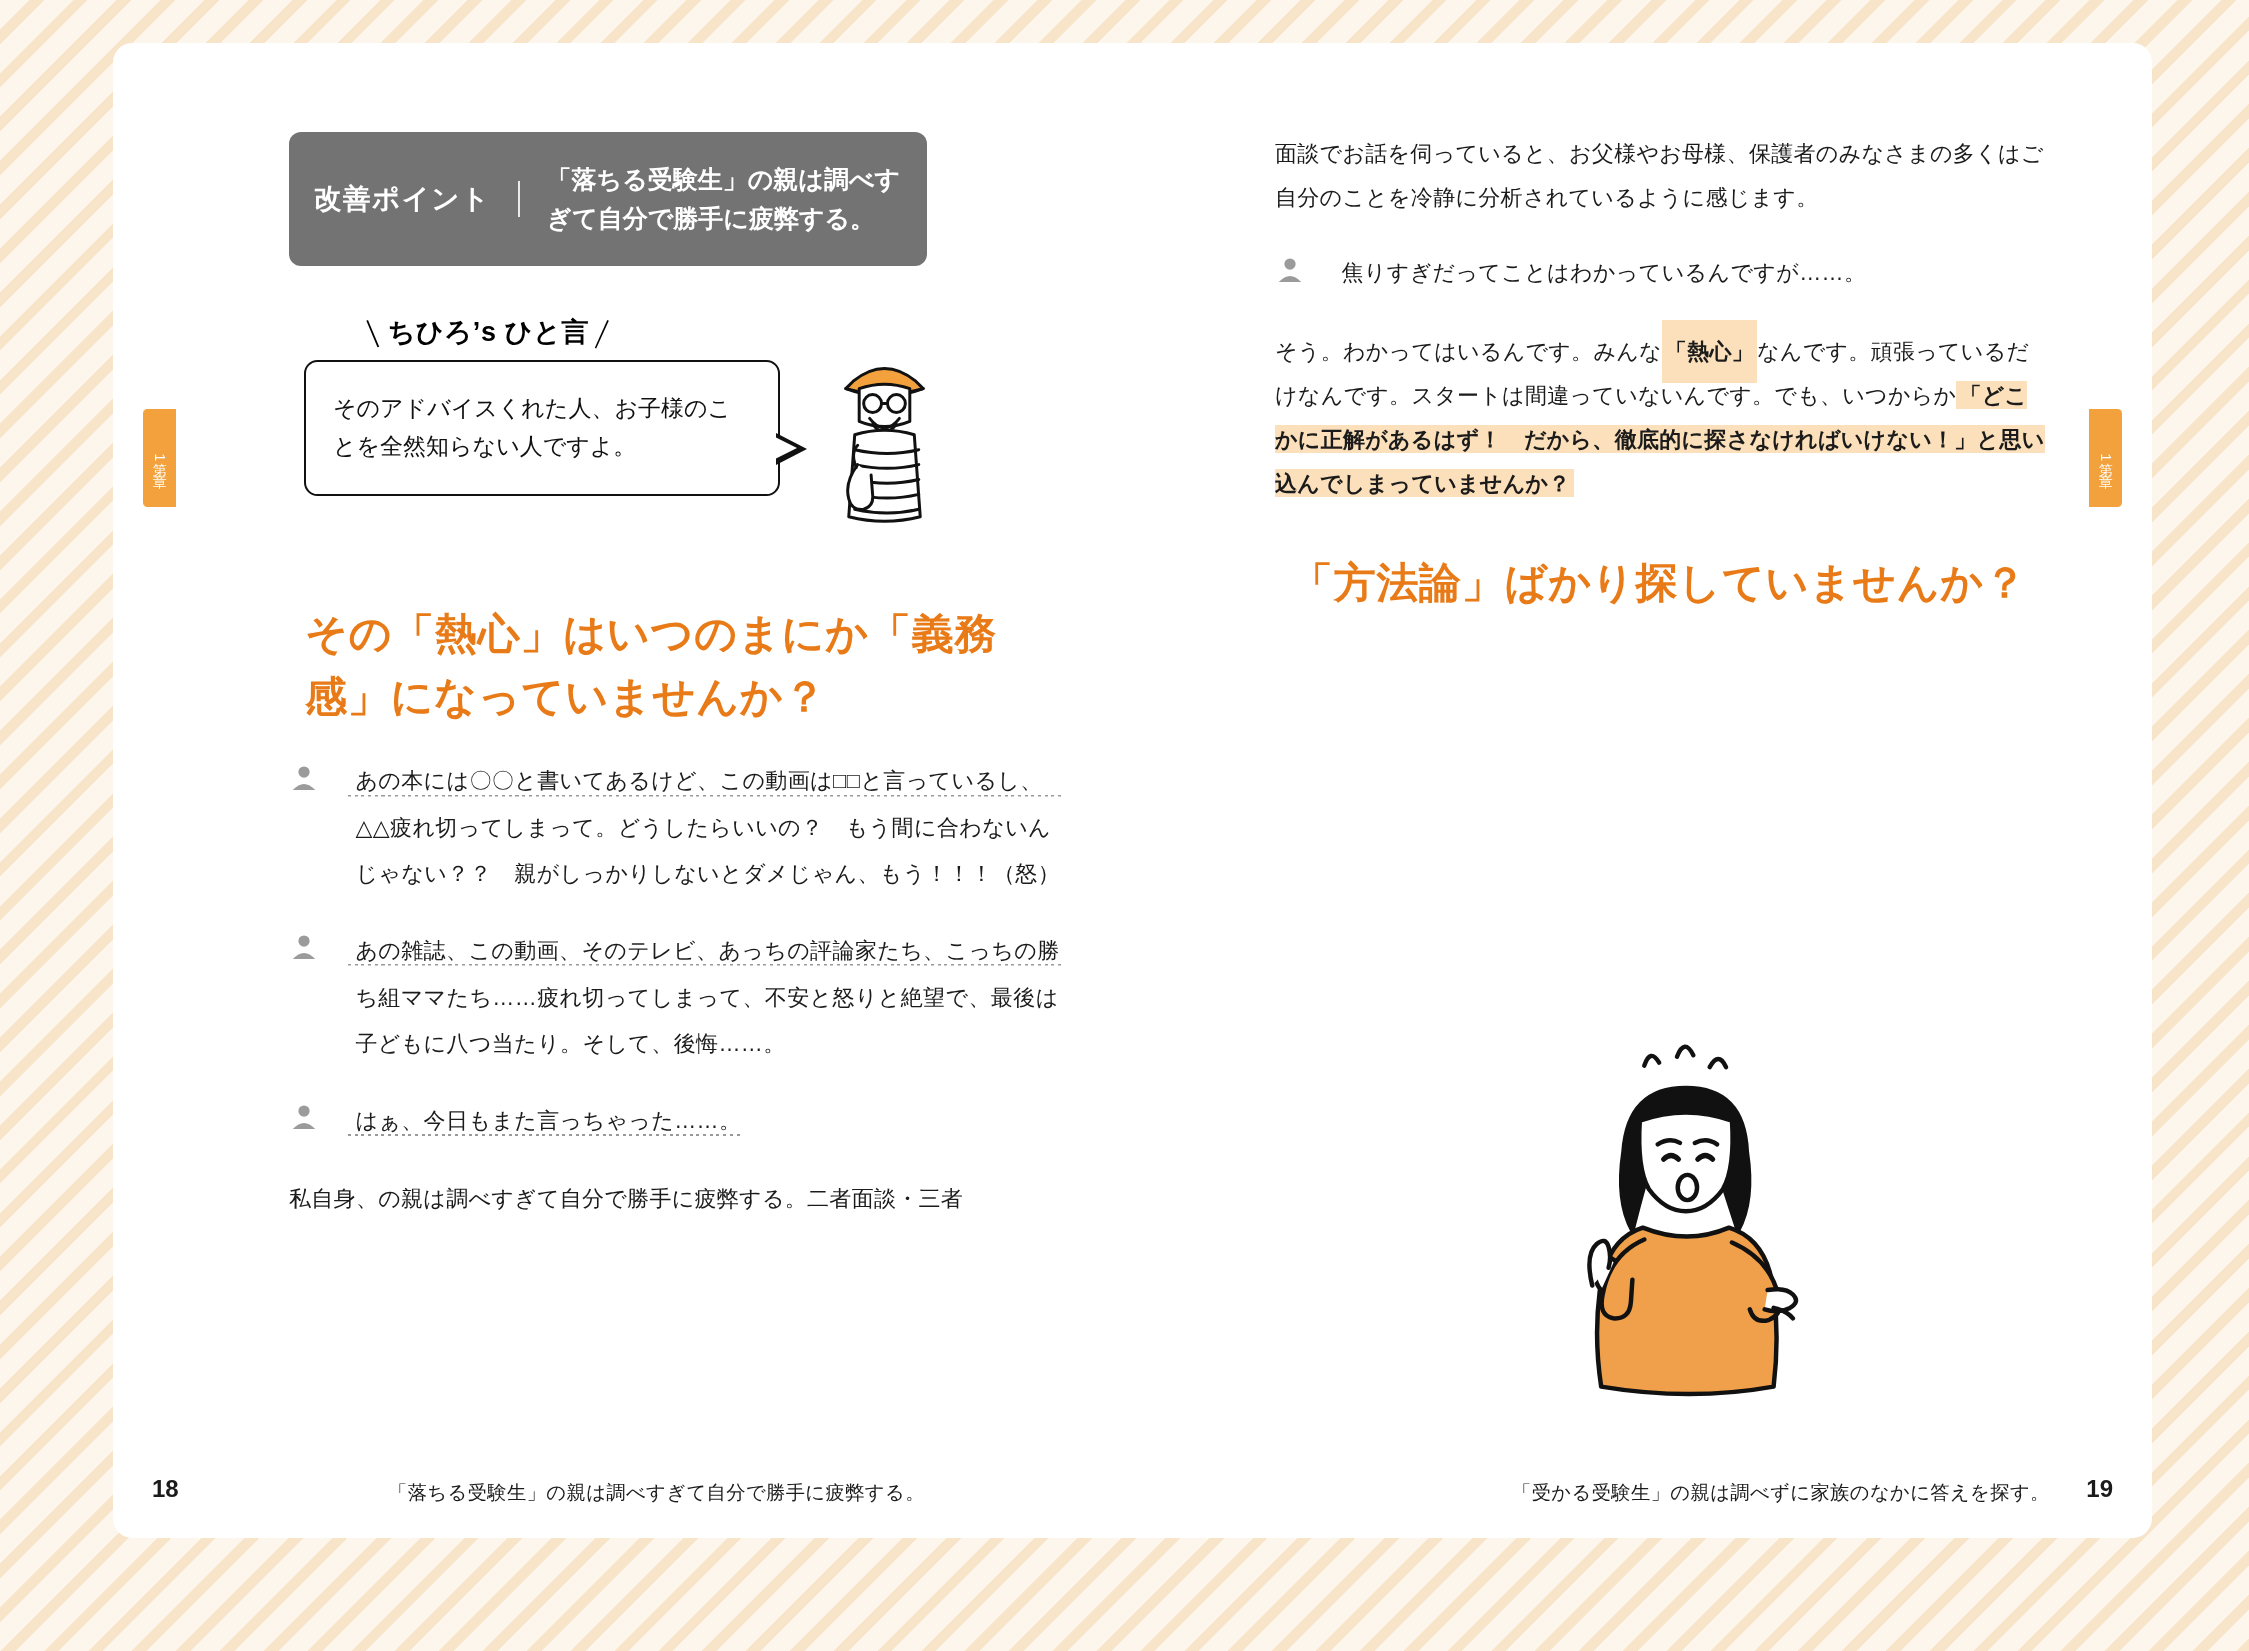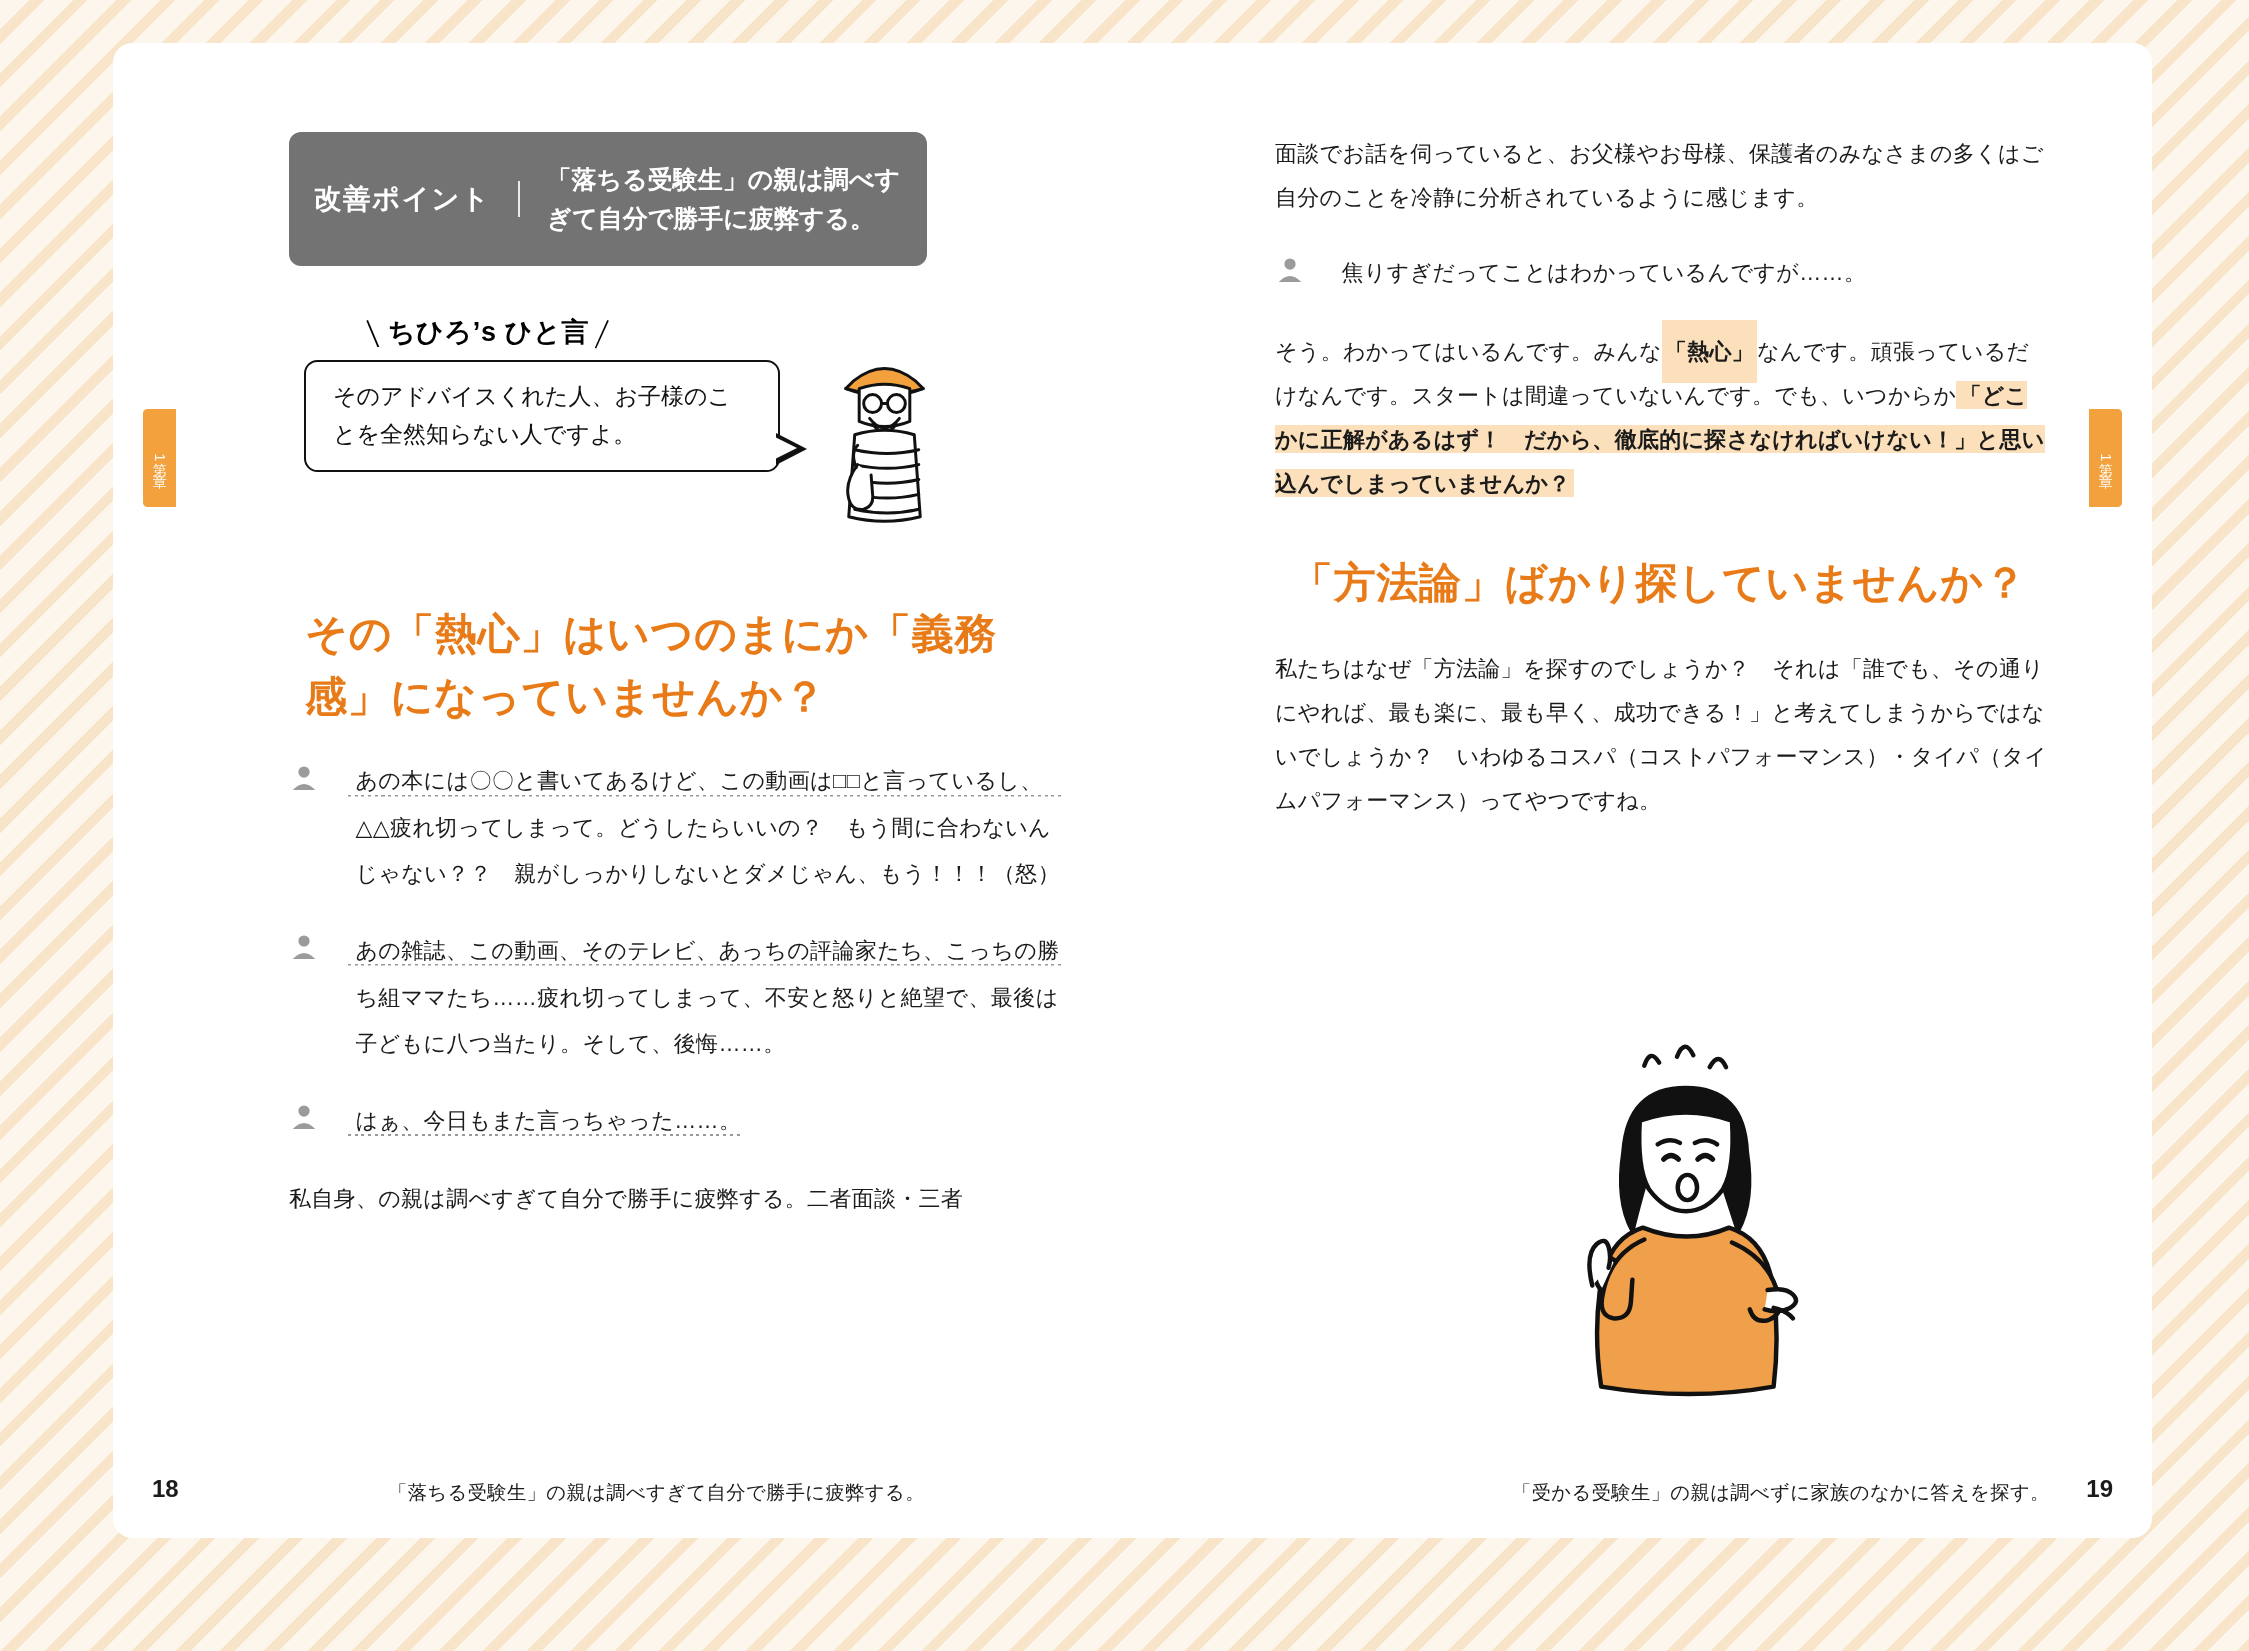--- a/index.html
+++ b/index.html
@@ -100,21 +100,21 @@
   }
   .bubble-title .s1 { transform: rotate(18deg);  display:inline-block; }
   .bubble-title .s2 { transform: rotate(-18deg); display:inline-block; }
 
   .bubble {
     position: absolute;
     left: 15px; top: 46px;
     width: 476px;
     border: 2.2px solid #111;
     border-radius: 13.4px;
-    padding: 16px 27px;
+    padding: 28px 27px;
     font-size: 23px;
     line-height: 1.65;
     color: #111;
     background: #fff;
   }
   .bubble-tail {
     position: absolute;
     left: 487px; top: 119px;
     width: 0; height: 0;
     border-top: 16.4px solid transparent;
@@ -323,21 +323,20 @@
           <path d="M5 36 q15 -16 30 0 z" fill="#9b9b9b"></path>
         </svg>
       </span>
       <div class="q-text solid-underline">焦りすぎだってことはわかっているんですが……。</div>
     </div>
 
     <p class="body"><span>そう。わかってはいるんです。みんな</span><span class="hl-plain">「熱心」</span><span>なんです。頑張っているだけなんです。スタートは間違っていないんです。でも、いつからか</span><span class="hl">「どこかに正解があるはず！　だから、徹底的に探さなければいけない！」と思い込んでしまっていませんか？</span></p>
 
     <h2 class="section-heading" style="margin-top:45px;">「方法論」ばかり探していませんか？</h2>
 
-    <p class="body">私たちはなぜ「方法論」を探すのでしょうか？　それは「誰でも、その通りにやれば、最も楽に、最も早く、成功できる！」と考えてしまうからではないでしょうか？　いわゆるコスパ（コストパフォーマンス）・タイパ（タイムパフォーマンス）ってやつですね。</p>
   </div>
 
   <div class="illus-surprised">
     <svg width="327" height="402" viewBox="0 0 440 540">
       <g fill="none" stroke="#111" stroke-width="6" stroke-linecap="round" stroke-linejoin="round">
 
         <path d="M178 34 q8 -24 20 -4"></path>
         <path d="M222 22 q10 -26 22 -2"></path>
         <path d="M266 36 q12 -22 22 0"></path>
 

